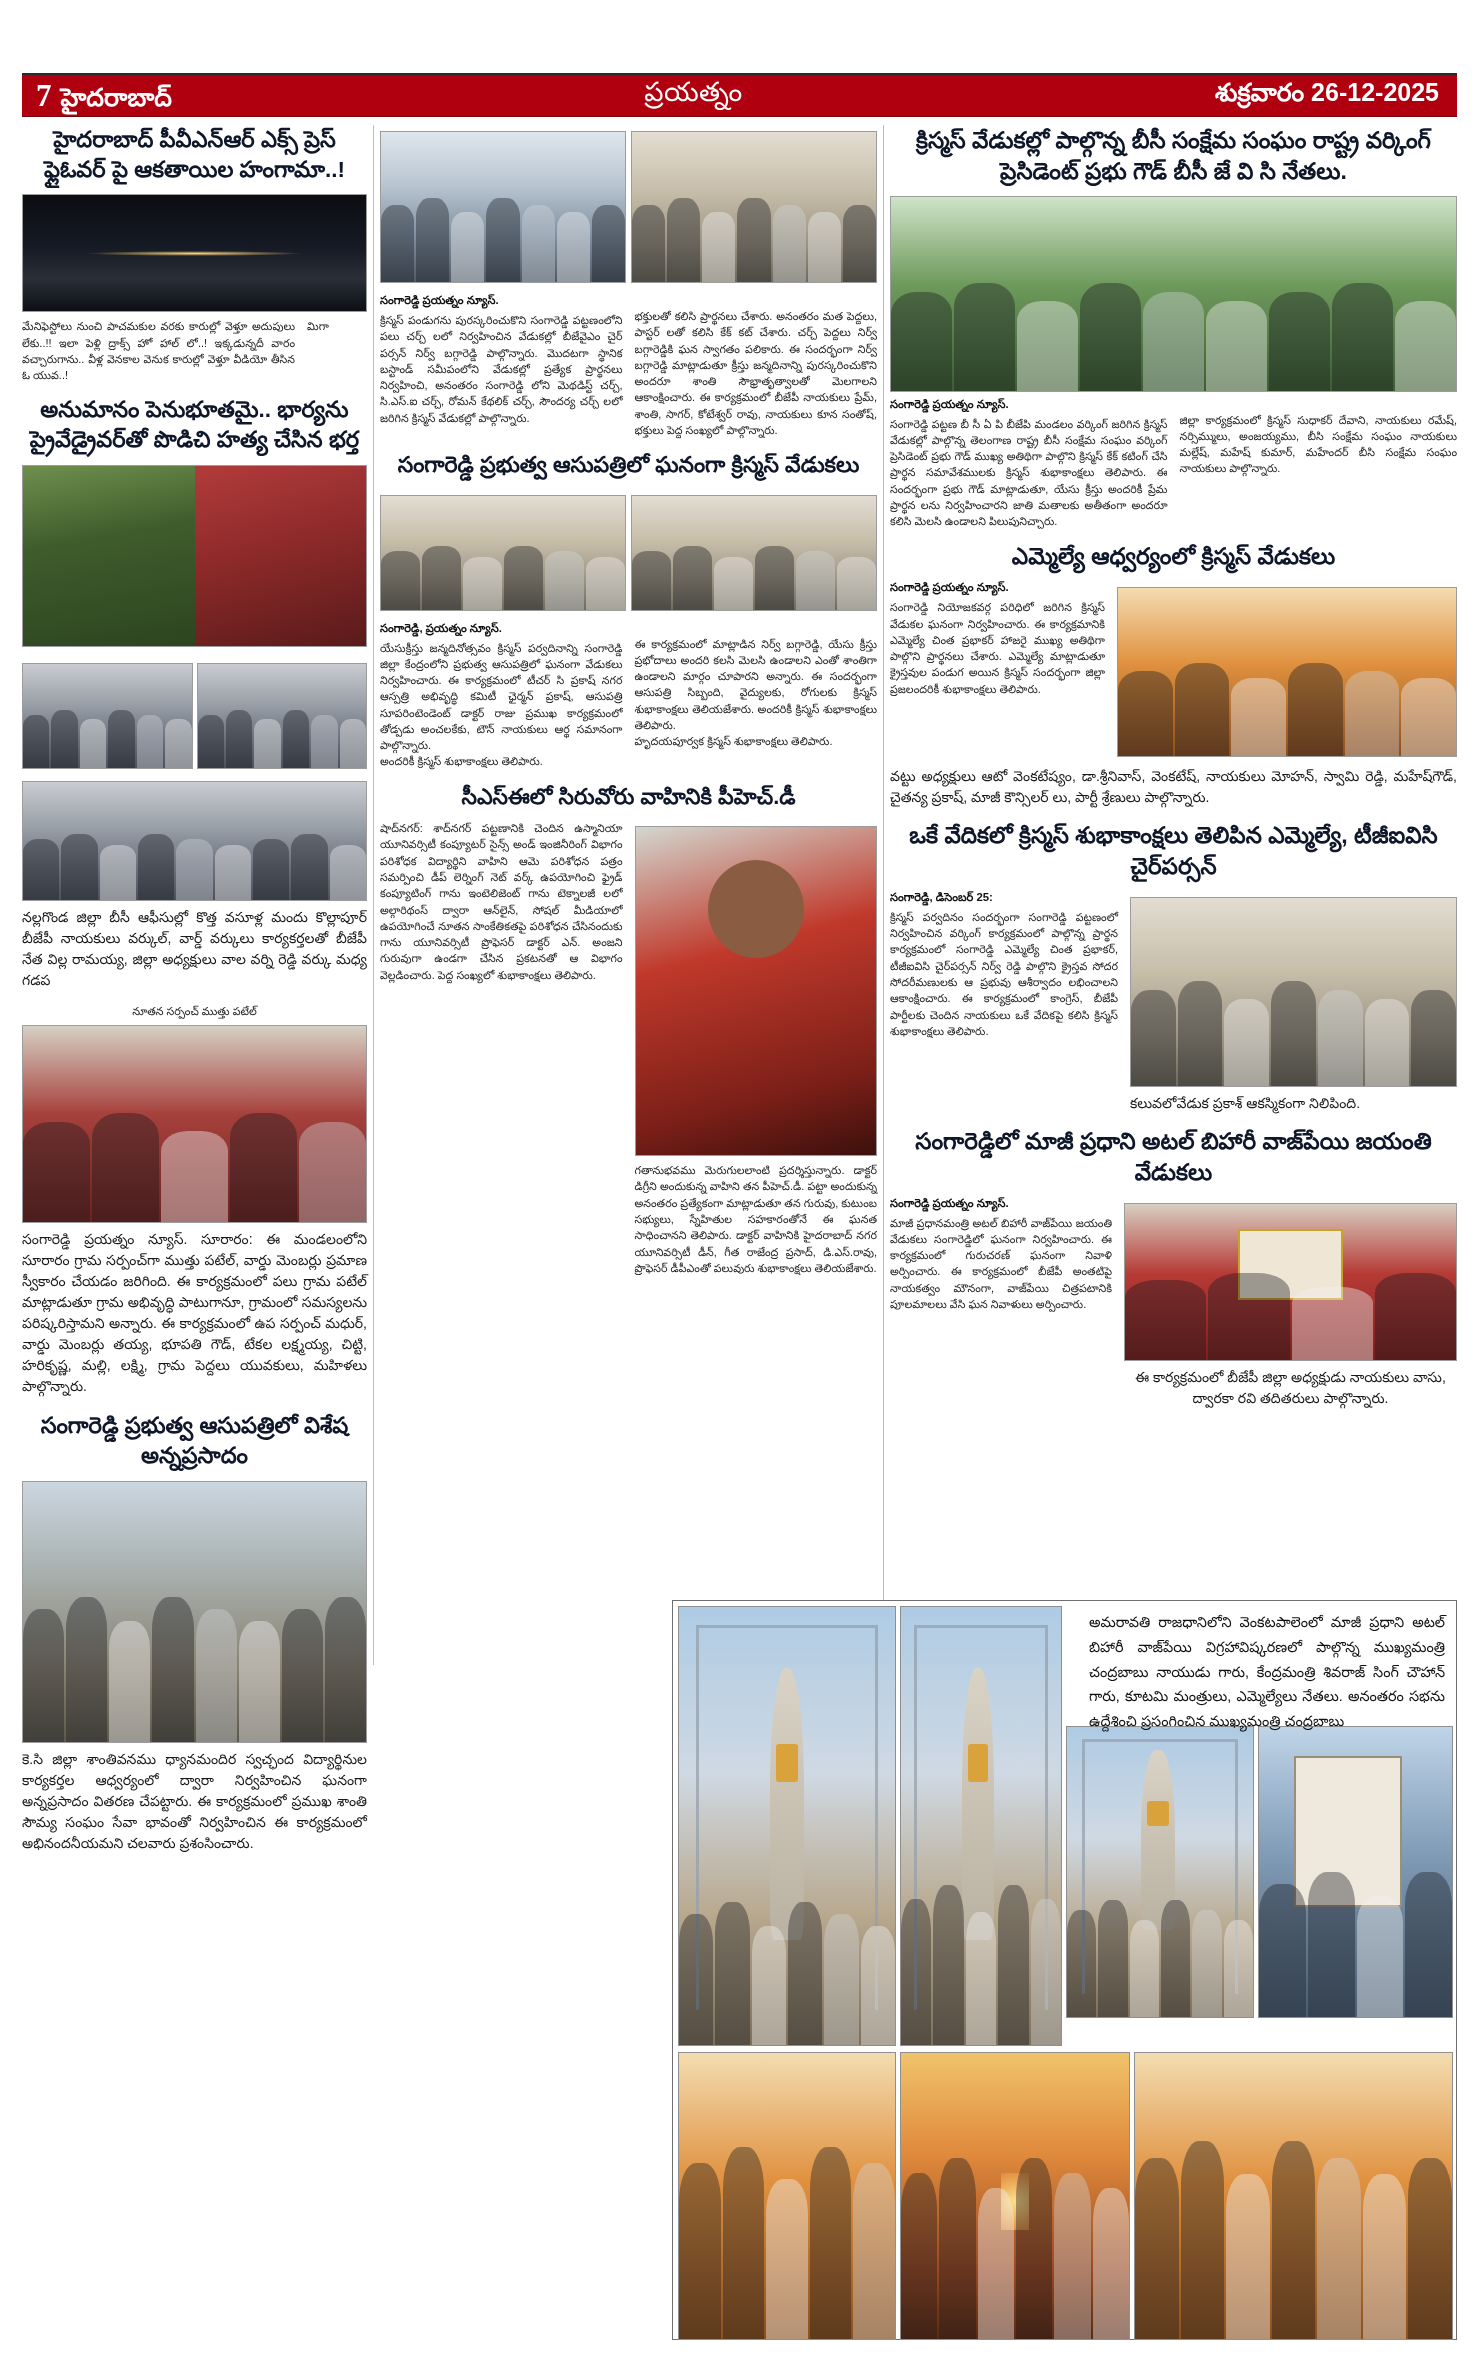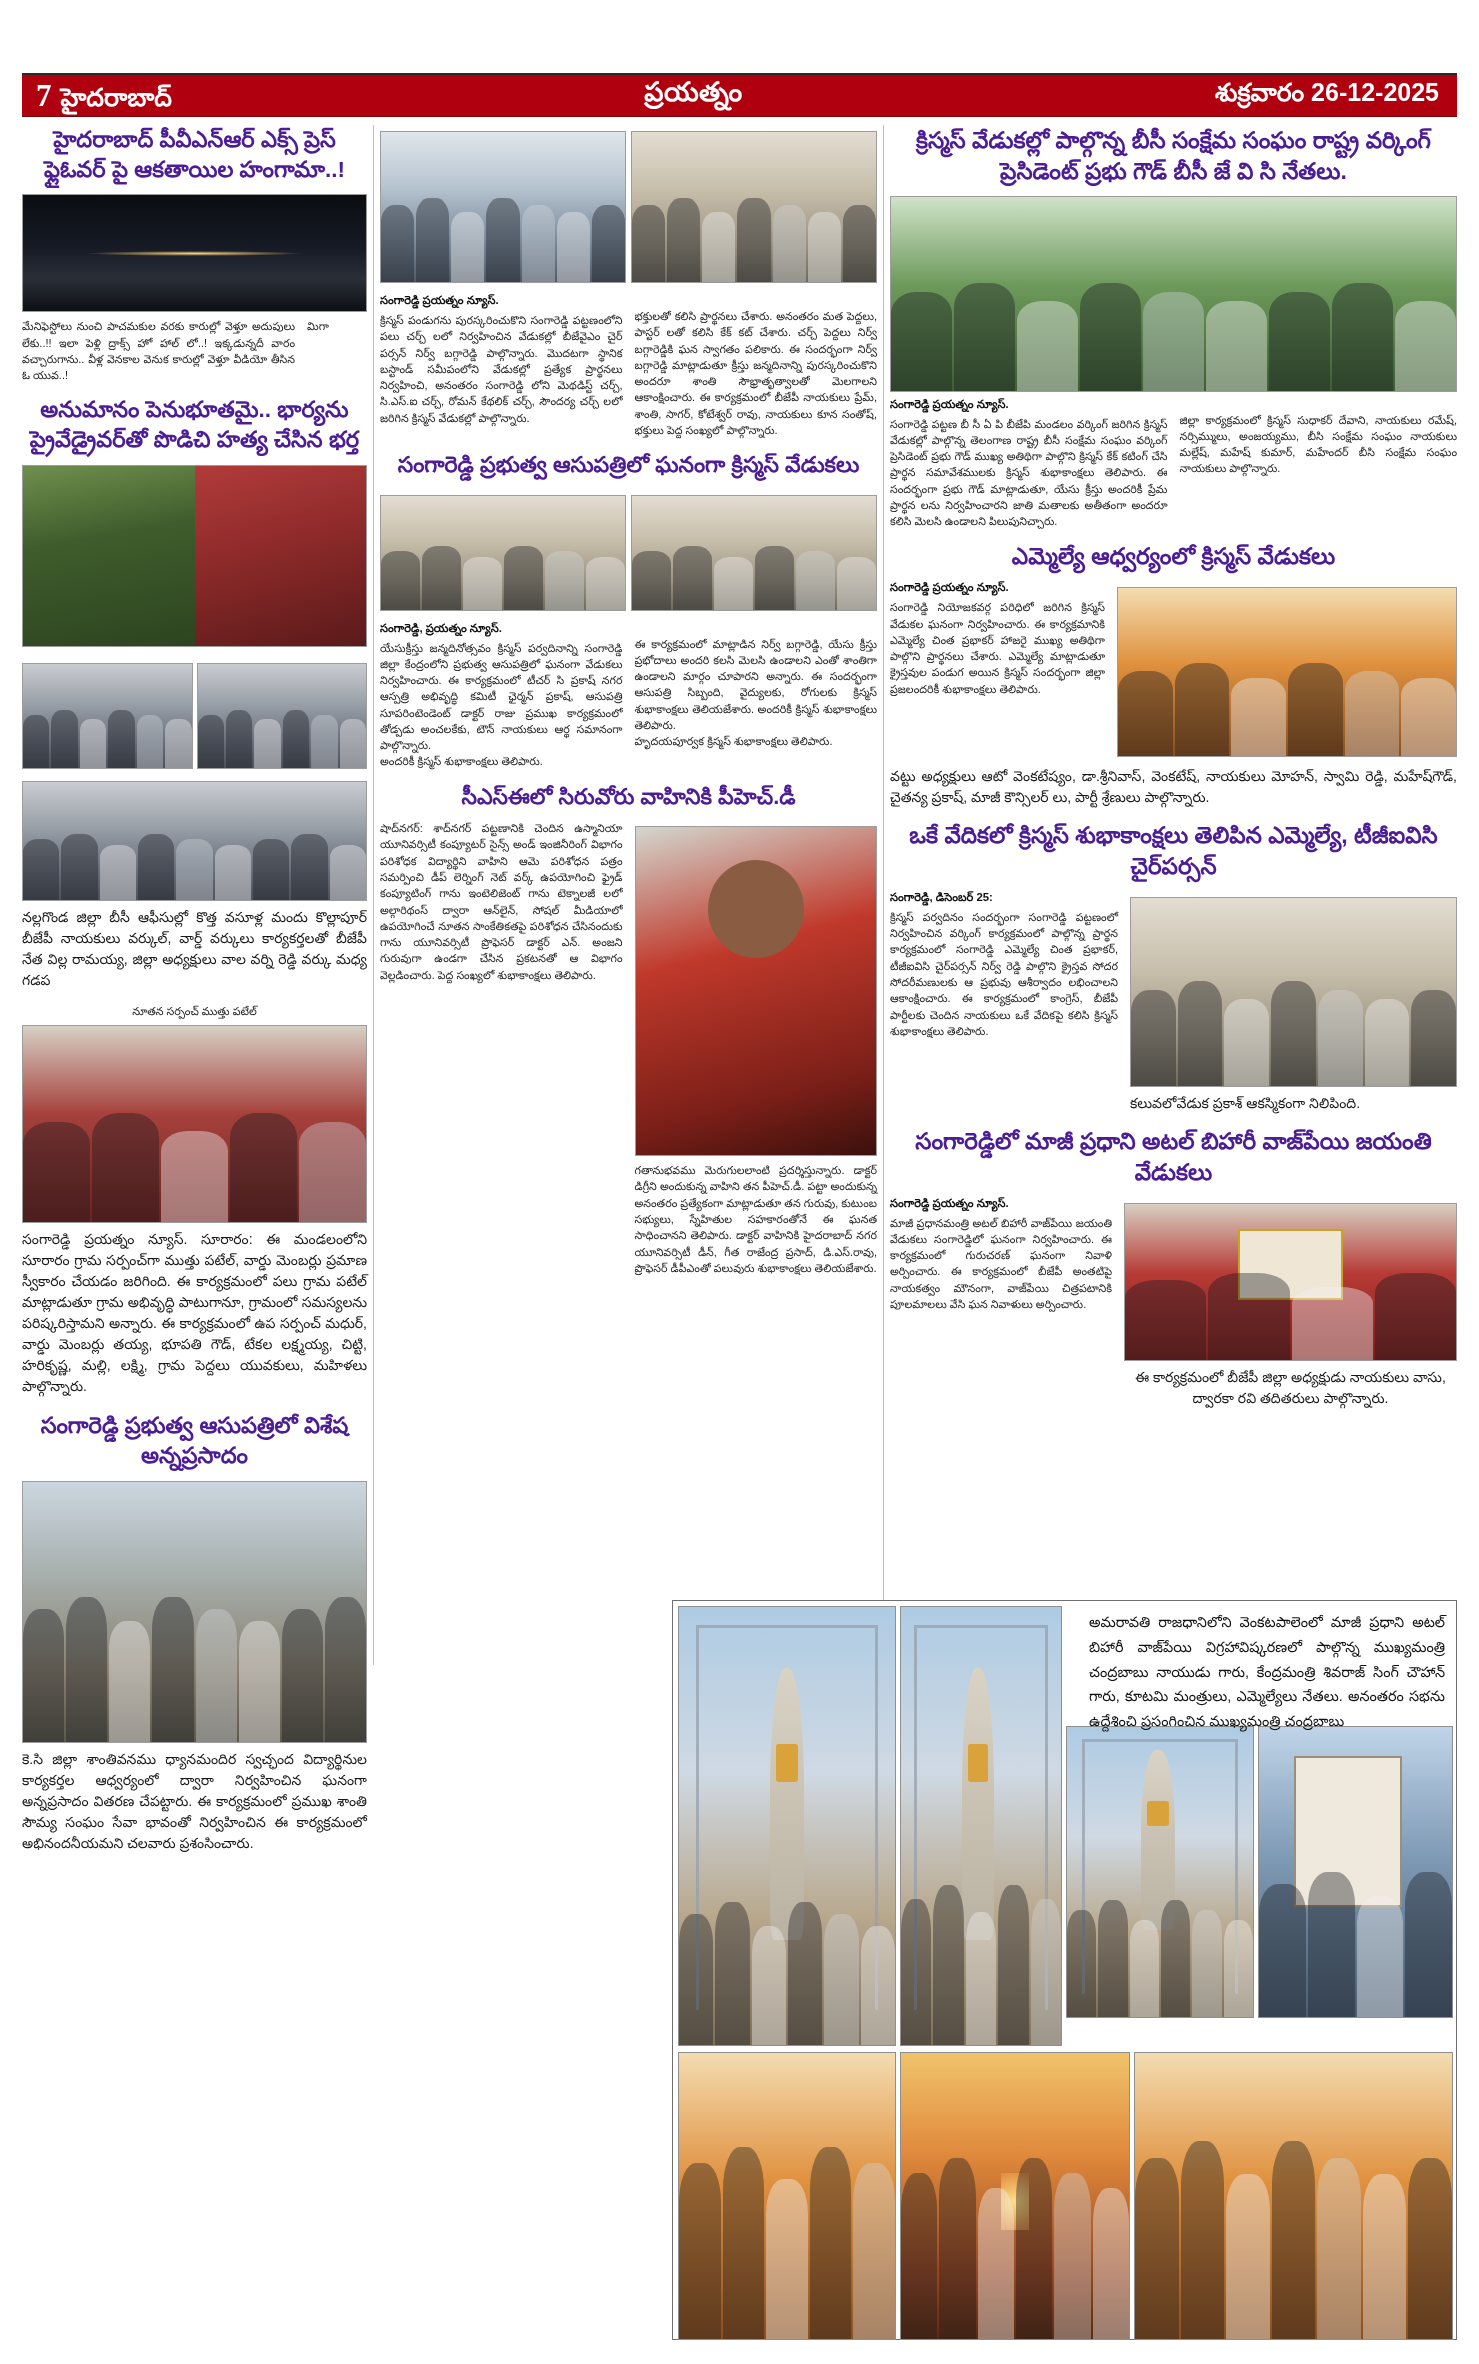--- a/index.html
+++ b/index.html
@@ -34,21 +34,21 @@
     display: flex; align-items: baseline; gap: 9px;
     padding-left: 14px; flex: 0 0 auto;
   }
   .mh-pageno {
     font-size: 31px; font-weight: bold; line-height: 1;
     font-family: "Liberation Serif", serif;
   }
   .mh-city { font-size: 25px; font-weight: bold; line-height: 1; }
   .mh-center {
     flex: 1 1 auto; text-align: center;
-    font-size: 27px; font-weight: bold; letter-spacing: .5px;
+    font-size: 27px; font-weight: normal; letter-spacing: .5px;
   }
   .mh-right {
     flex: 0 0 auto; padding-right: 18px;
     font-size: 25px; font-weight: bold;
   }
 
   
   .content {
     position: absolute;
     left: 22px; top: 125px;
@@ -64,21 +64,21 @@
     background: #bdbdbd;
   }
   .vrule-a { left: 351px; }
   .vrule-b { left: 861px; }
 
   
   .hl {
     text-align: center;
     font-weight: bold;
     line-height: 1.34;
-    color: #4c1d95;
+    color: #0f172a;
     margin: 0 0 9px 0;
   }
   .hl-1 { font-size: 22.5px; }
   .hl-2 { font-size: 22px; }
   .hl-3 { font-size: 23px; }
 
   
   .body-text {
     font-size: 11.6px;
     line-height: 1.52;

